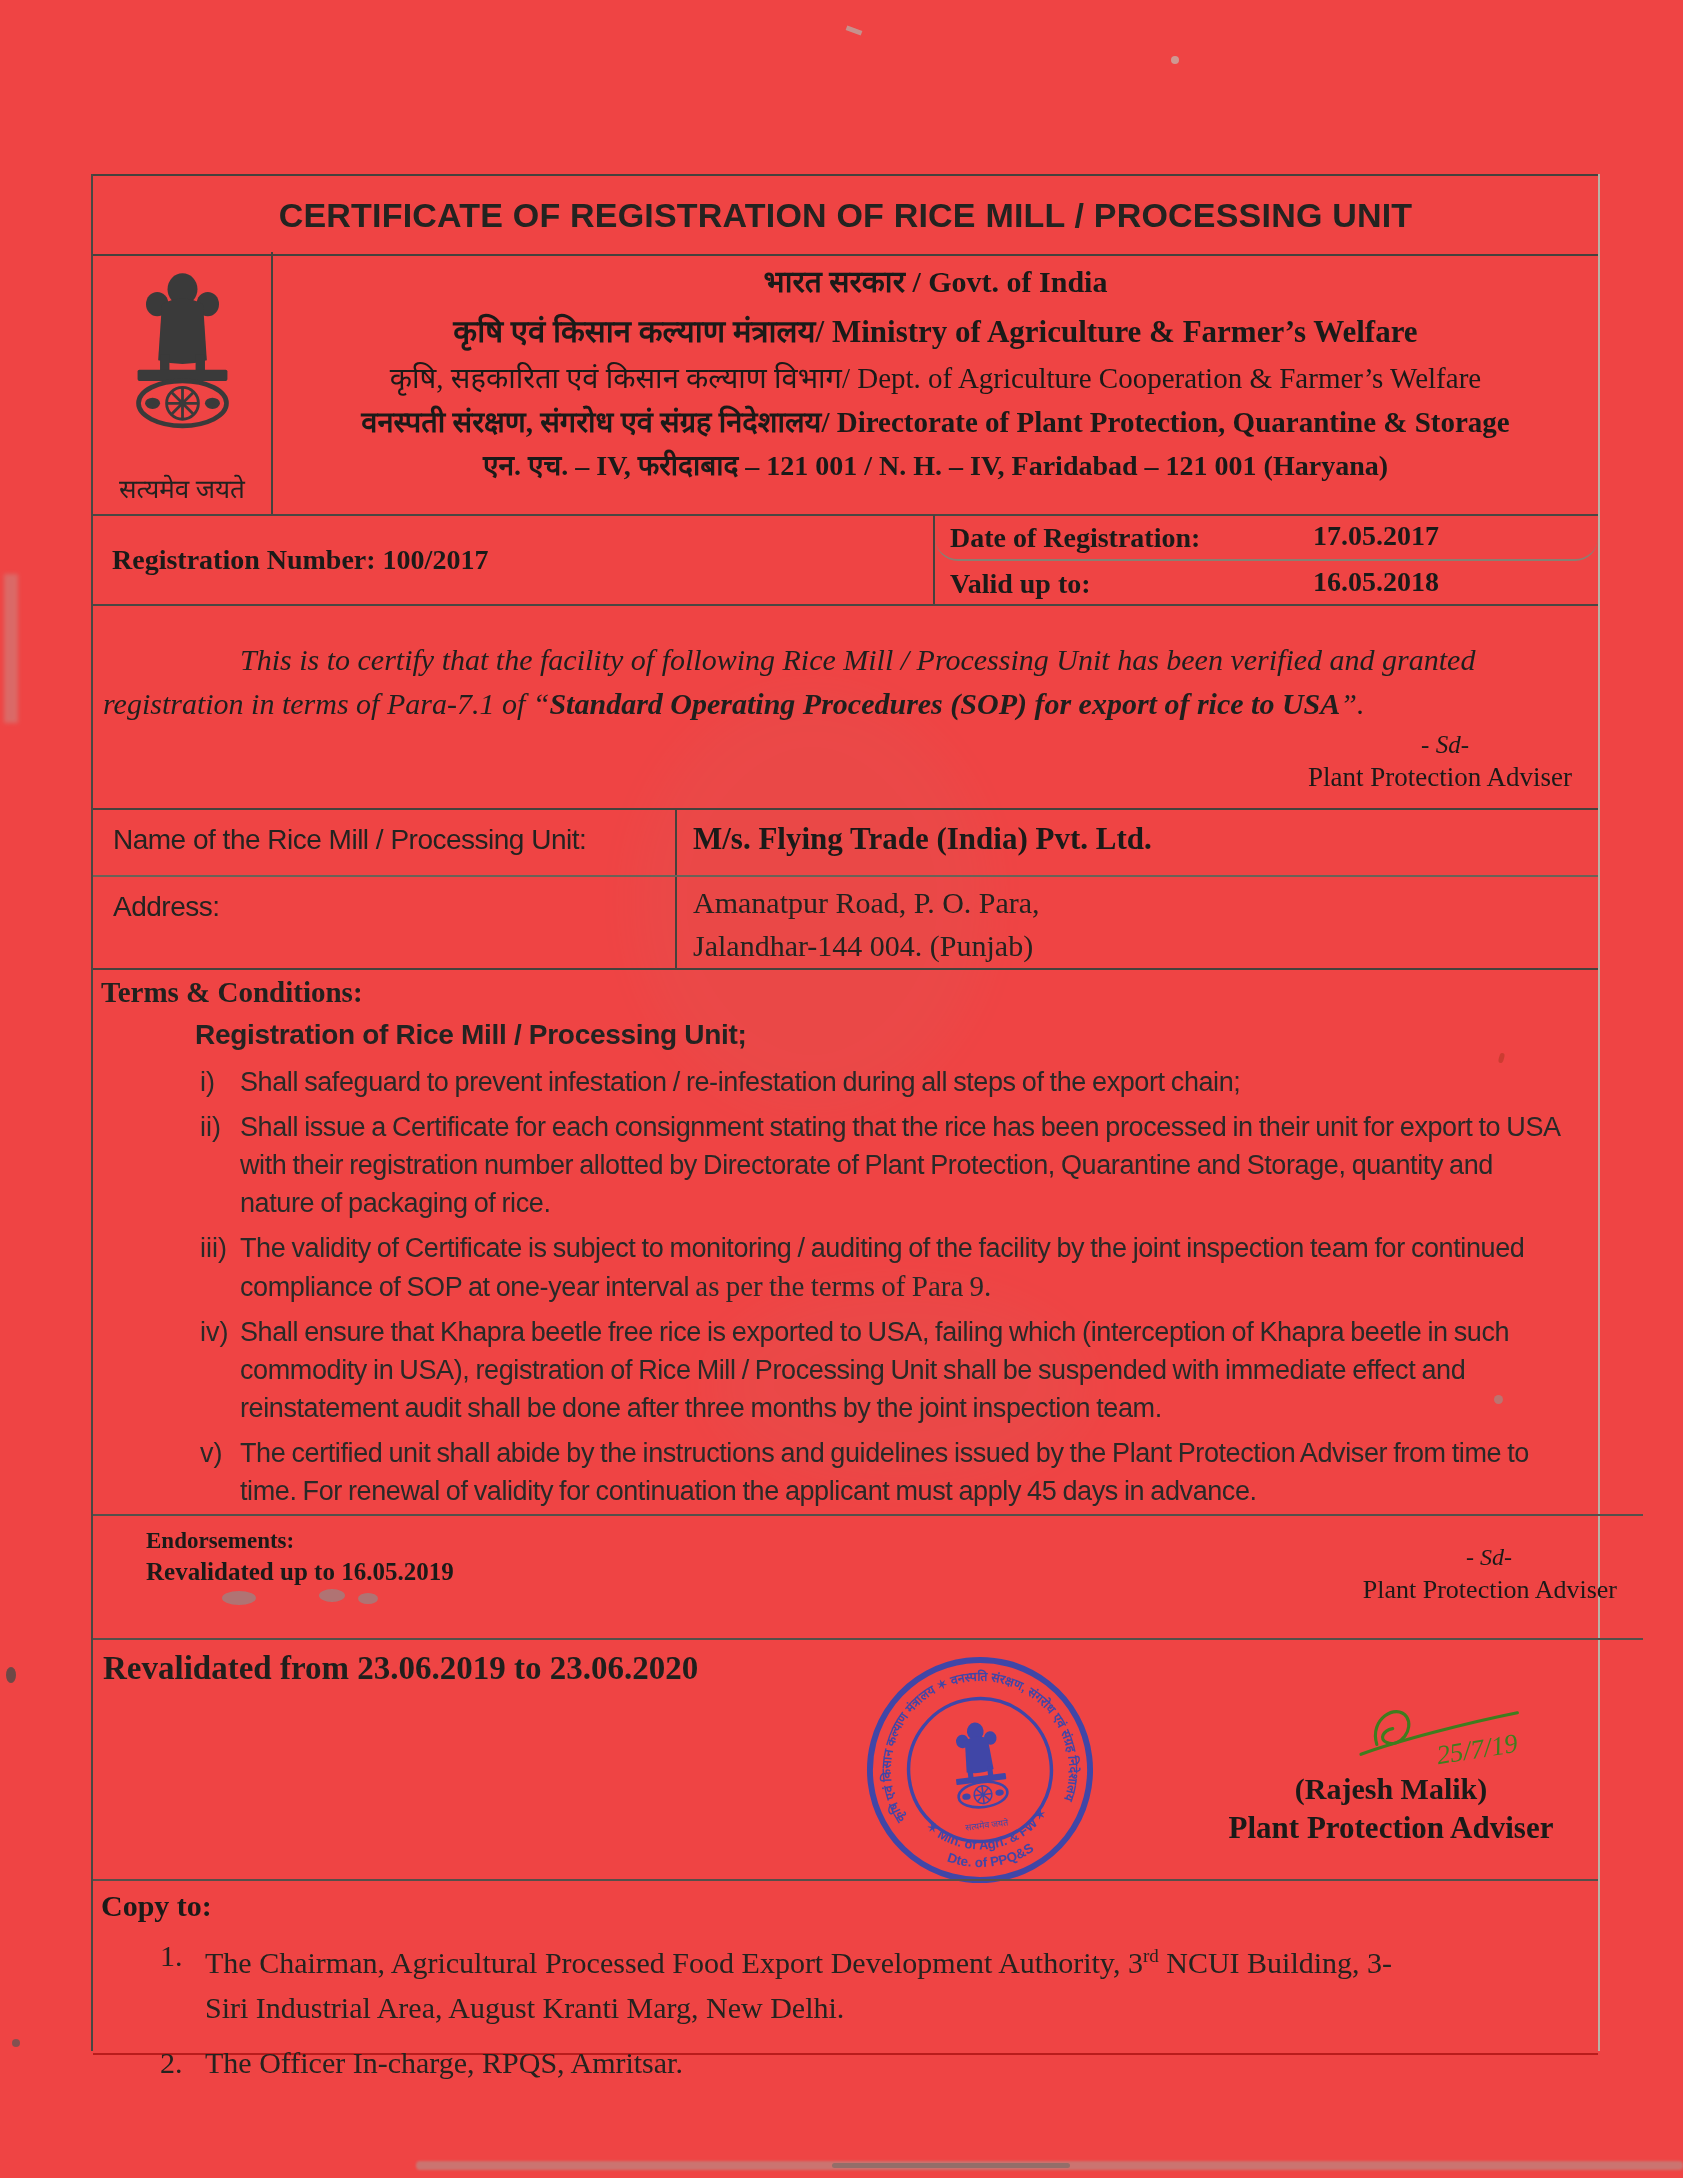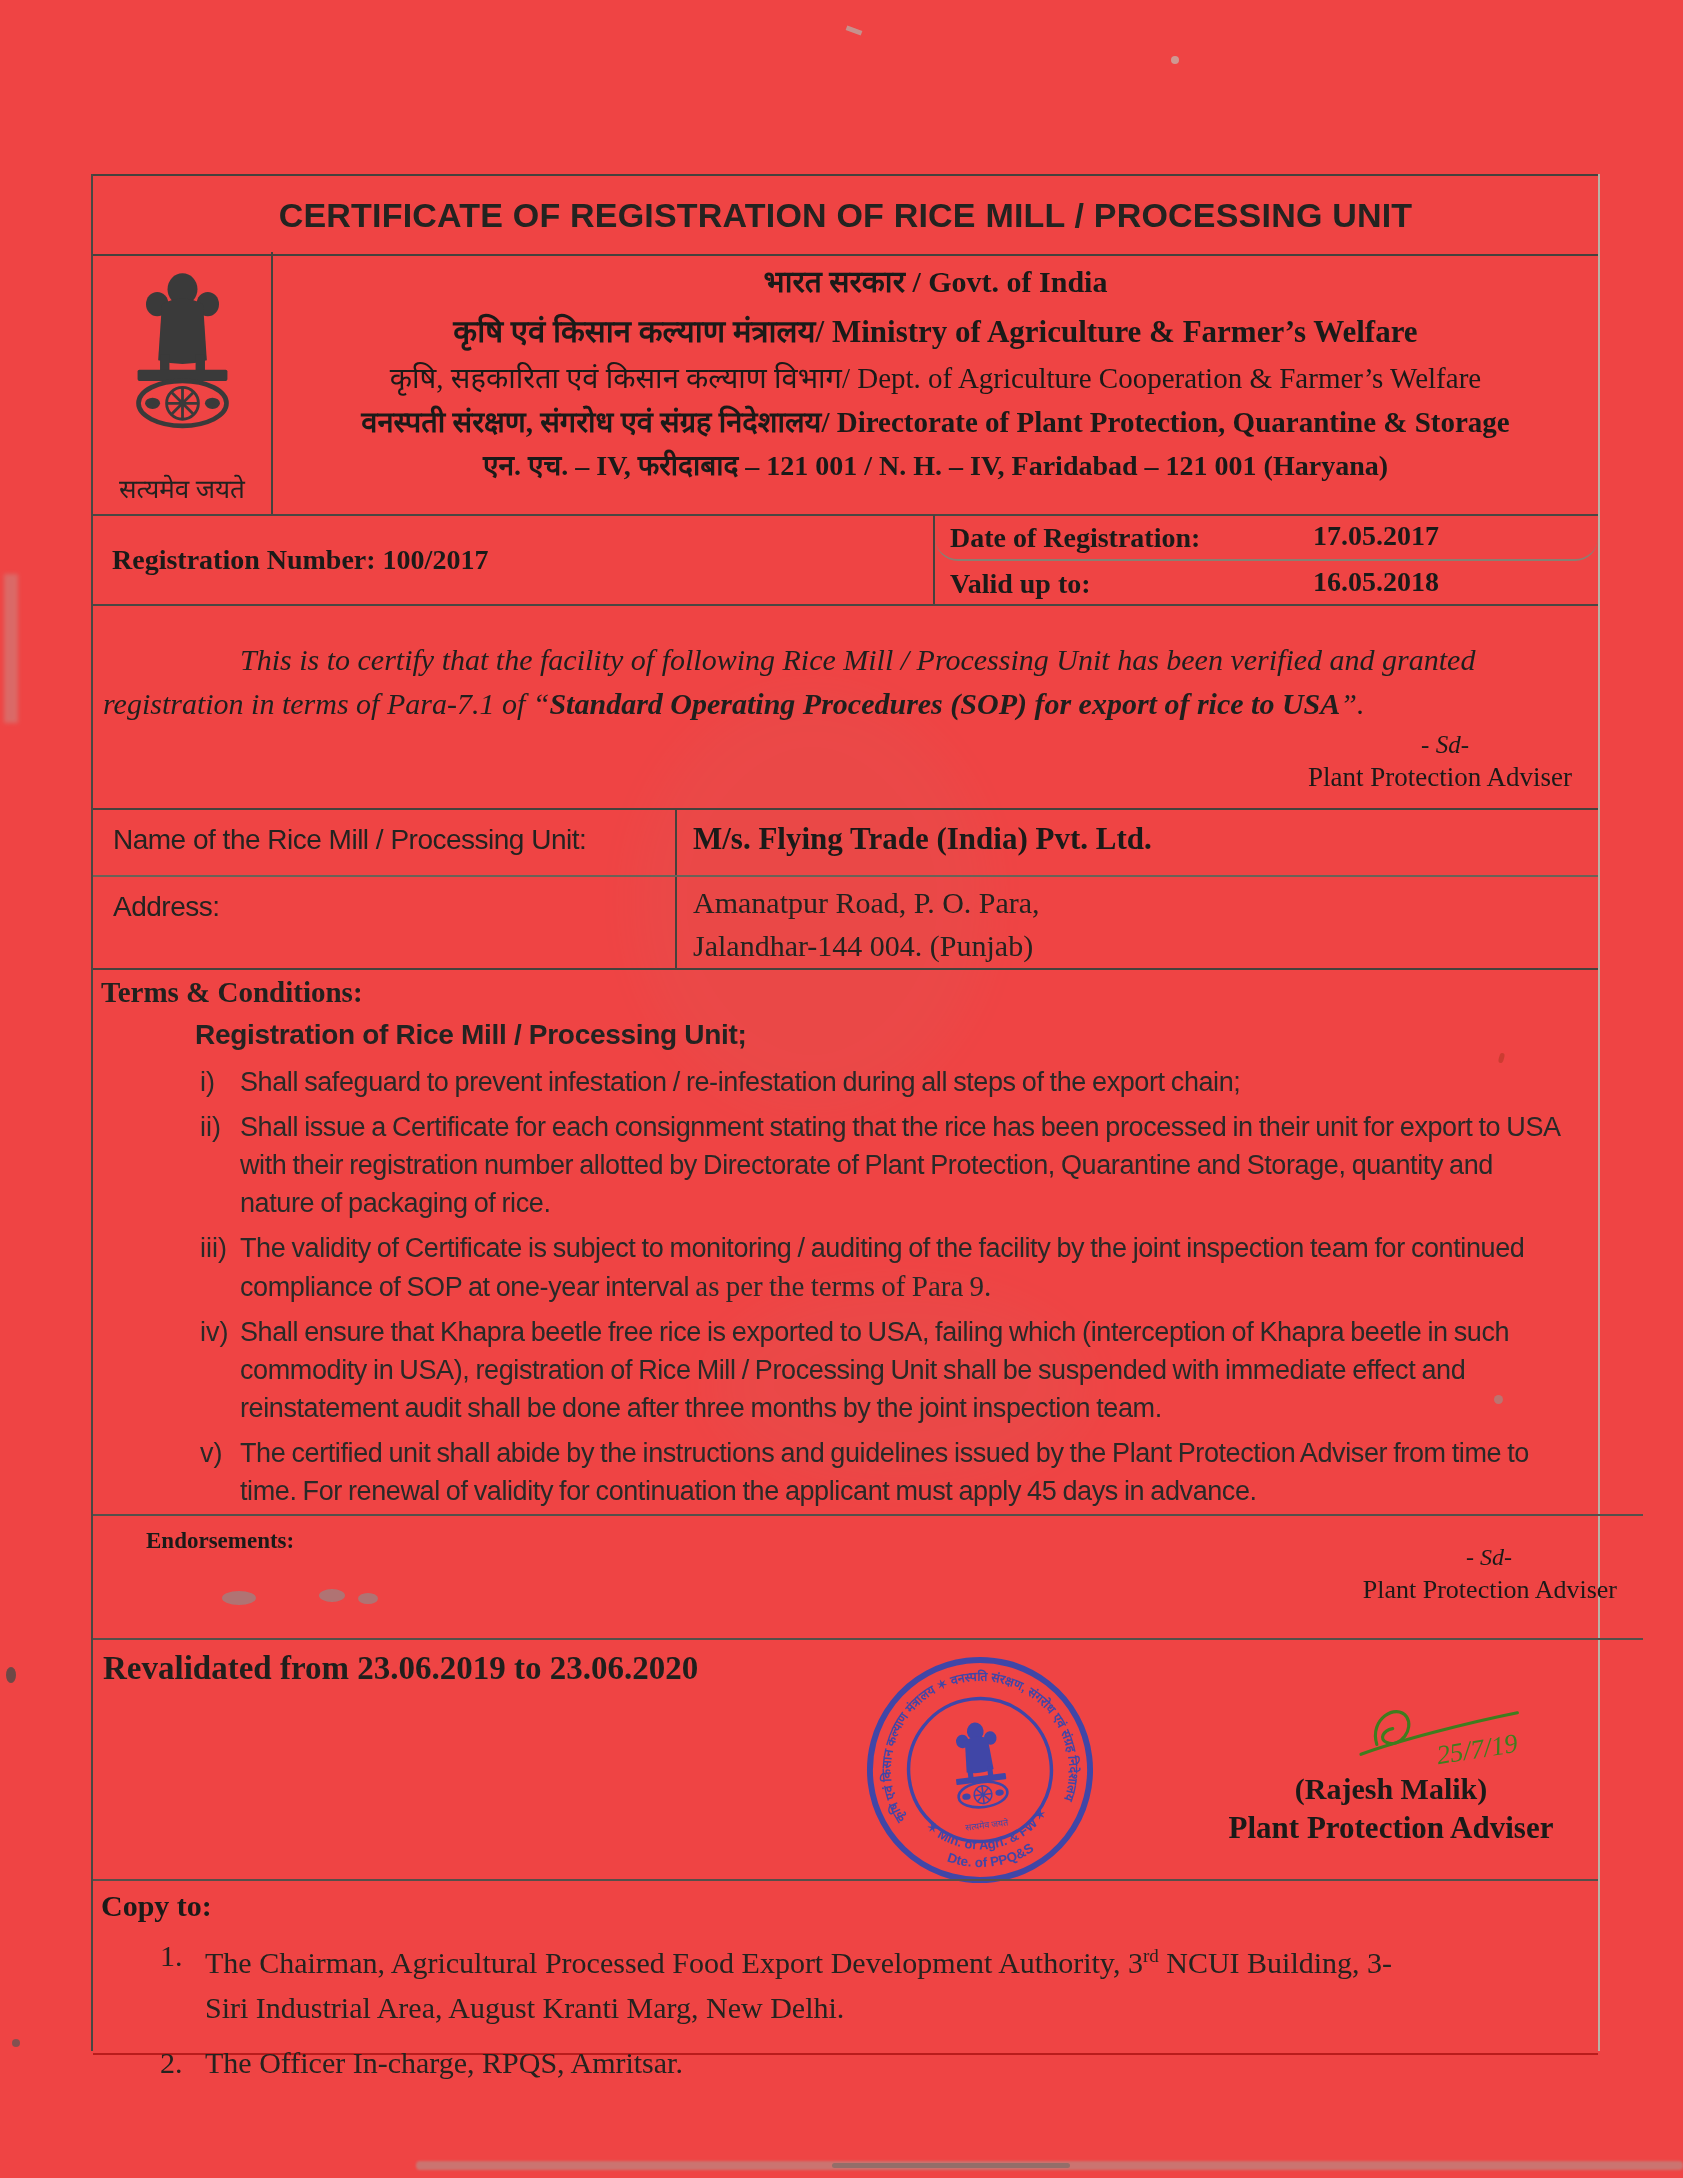--- a/index.html
+++ b/index.html
@@ -207,20 +207,21 @@
         </div>
         <div class="term-item">
           <div class="t-num">v)</div>
           <div class="t-text">The certified unit shall abide by the instructions and guidelines issued by the Plant Protection Adviser from time to time.  For renewal of validity for continuation the applicant must apply 45 days in advance.</div>
         </div>
       </div>
     </div>
 
     <div class="endorse-sec">
       <div class="endorse-heading">Endorsements:</div>
+      <div class="endorse-line">Revalidated up to 16.05.2019</div>
       <div class="smudge" style="left:129px;top:75px;width:34px;height:14px;"></div>
       <div class="smudge" style="left:226px;top:73px;width:26px;height:13px;"></div>
       <div class="smudge" style="left:265px;top:77px;width:20px;height:11px;"></div>
       <div class="endorse-sd">- Sd-</div>
       <div class="endorse-sign">Plant Protection Adviser</div>
     </div>
 
     <div class="reval-sec">
       <div class="reval-line">Revalidated from 23.06.2019 to 23.06.2020</div>
     </div>

